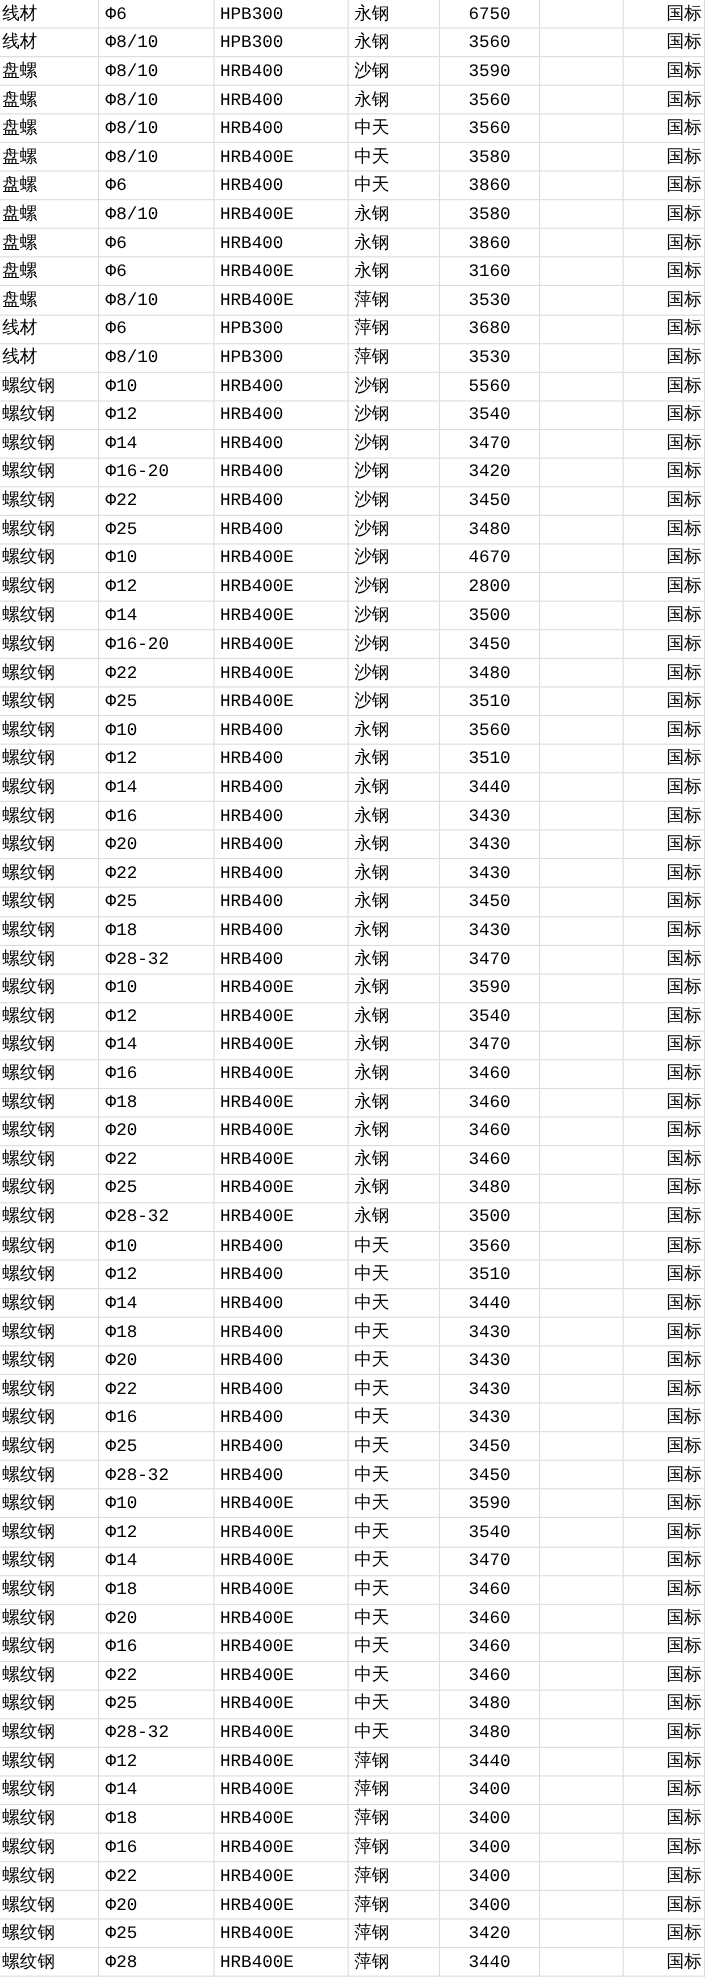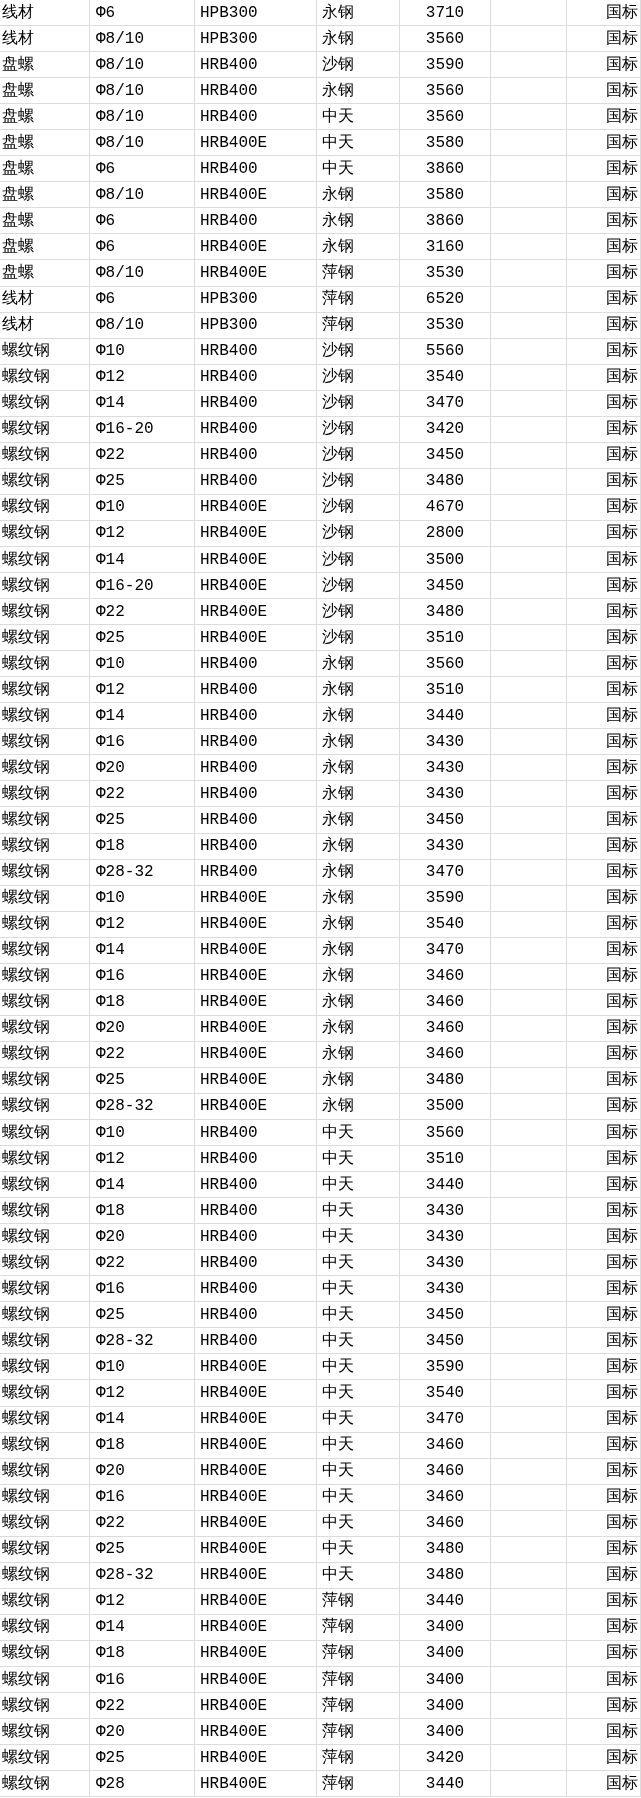--- a/index.html
+++ b/index.html
@@ -38,21 +38,21 @@
   .c-std     { justify-content: flex-end; padding-right: 2px; }
 </style>
 </head>
 <body style="color: rgb(0, 0, 0); background: rgb(255, 255, 255);">
 
 <div class="sheet" id="grid">
   <div class="cell c-product">线材</div>
   <div class="cell c-spec">Φ6</div>
   <div class="cell c-grade">HPB300</div>
   <div class="cell c-mill">永钢</div>
-  <div class="cell c-price">3710</div>
+  <div class="cell c-price">6750</div>
   <div class="cell c-blank"></div>
   <div class="cell c-std">国标</div>
 
   <div class="cell c-product">线材</div>
   <div class="cell c-spec">Φ8/10</div>
   <div class="cell c-grade">HPB300</div>
   <div class="cell c-mill">永钢</div>
   <div class="cell c-price">3560</div>
   <div class="cell c-blank"></div>
   <div class="cell c-std">国标</div>
@@ -126,21 +126,21 @@
   <div class="cell c-grade">HRB400E</div>
   <div class="cell c-mill">萍钢</div>
   <div class="cell c-price">3530</div>
   <div class="cell c-blank"></div>
   <div class="cell c-std">国标</div>
 
   <div class="cell c-product">线材</div>
   <div class="cell c-spec">Φ6</div>
   <div class="cell c-grade">HPB300</div>
   <div class="cell c-mill">萍钢</div>
-  <div class="cell c-price">6520</div>
+  <div class="cell c-price">3680</div>
   <div class="cell c-blank"></div>
   <div class="cell c-std">国标</div>
 
   <div class="cell c-product">线材</div>
   <div class="cell c-spec">Φ8/10</div>
   <div class="cell c-grade">HPB300</div>
   <div class="cell c-mill">萍钢</div>
   <div class="cell c-price">3530</div>
   <div class="cell c-blank"></div>
   <div class="cell c-std">国标</div>

